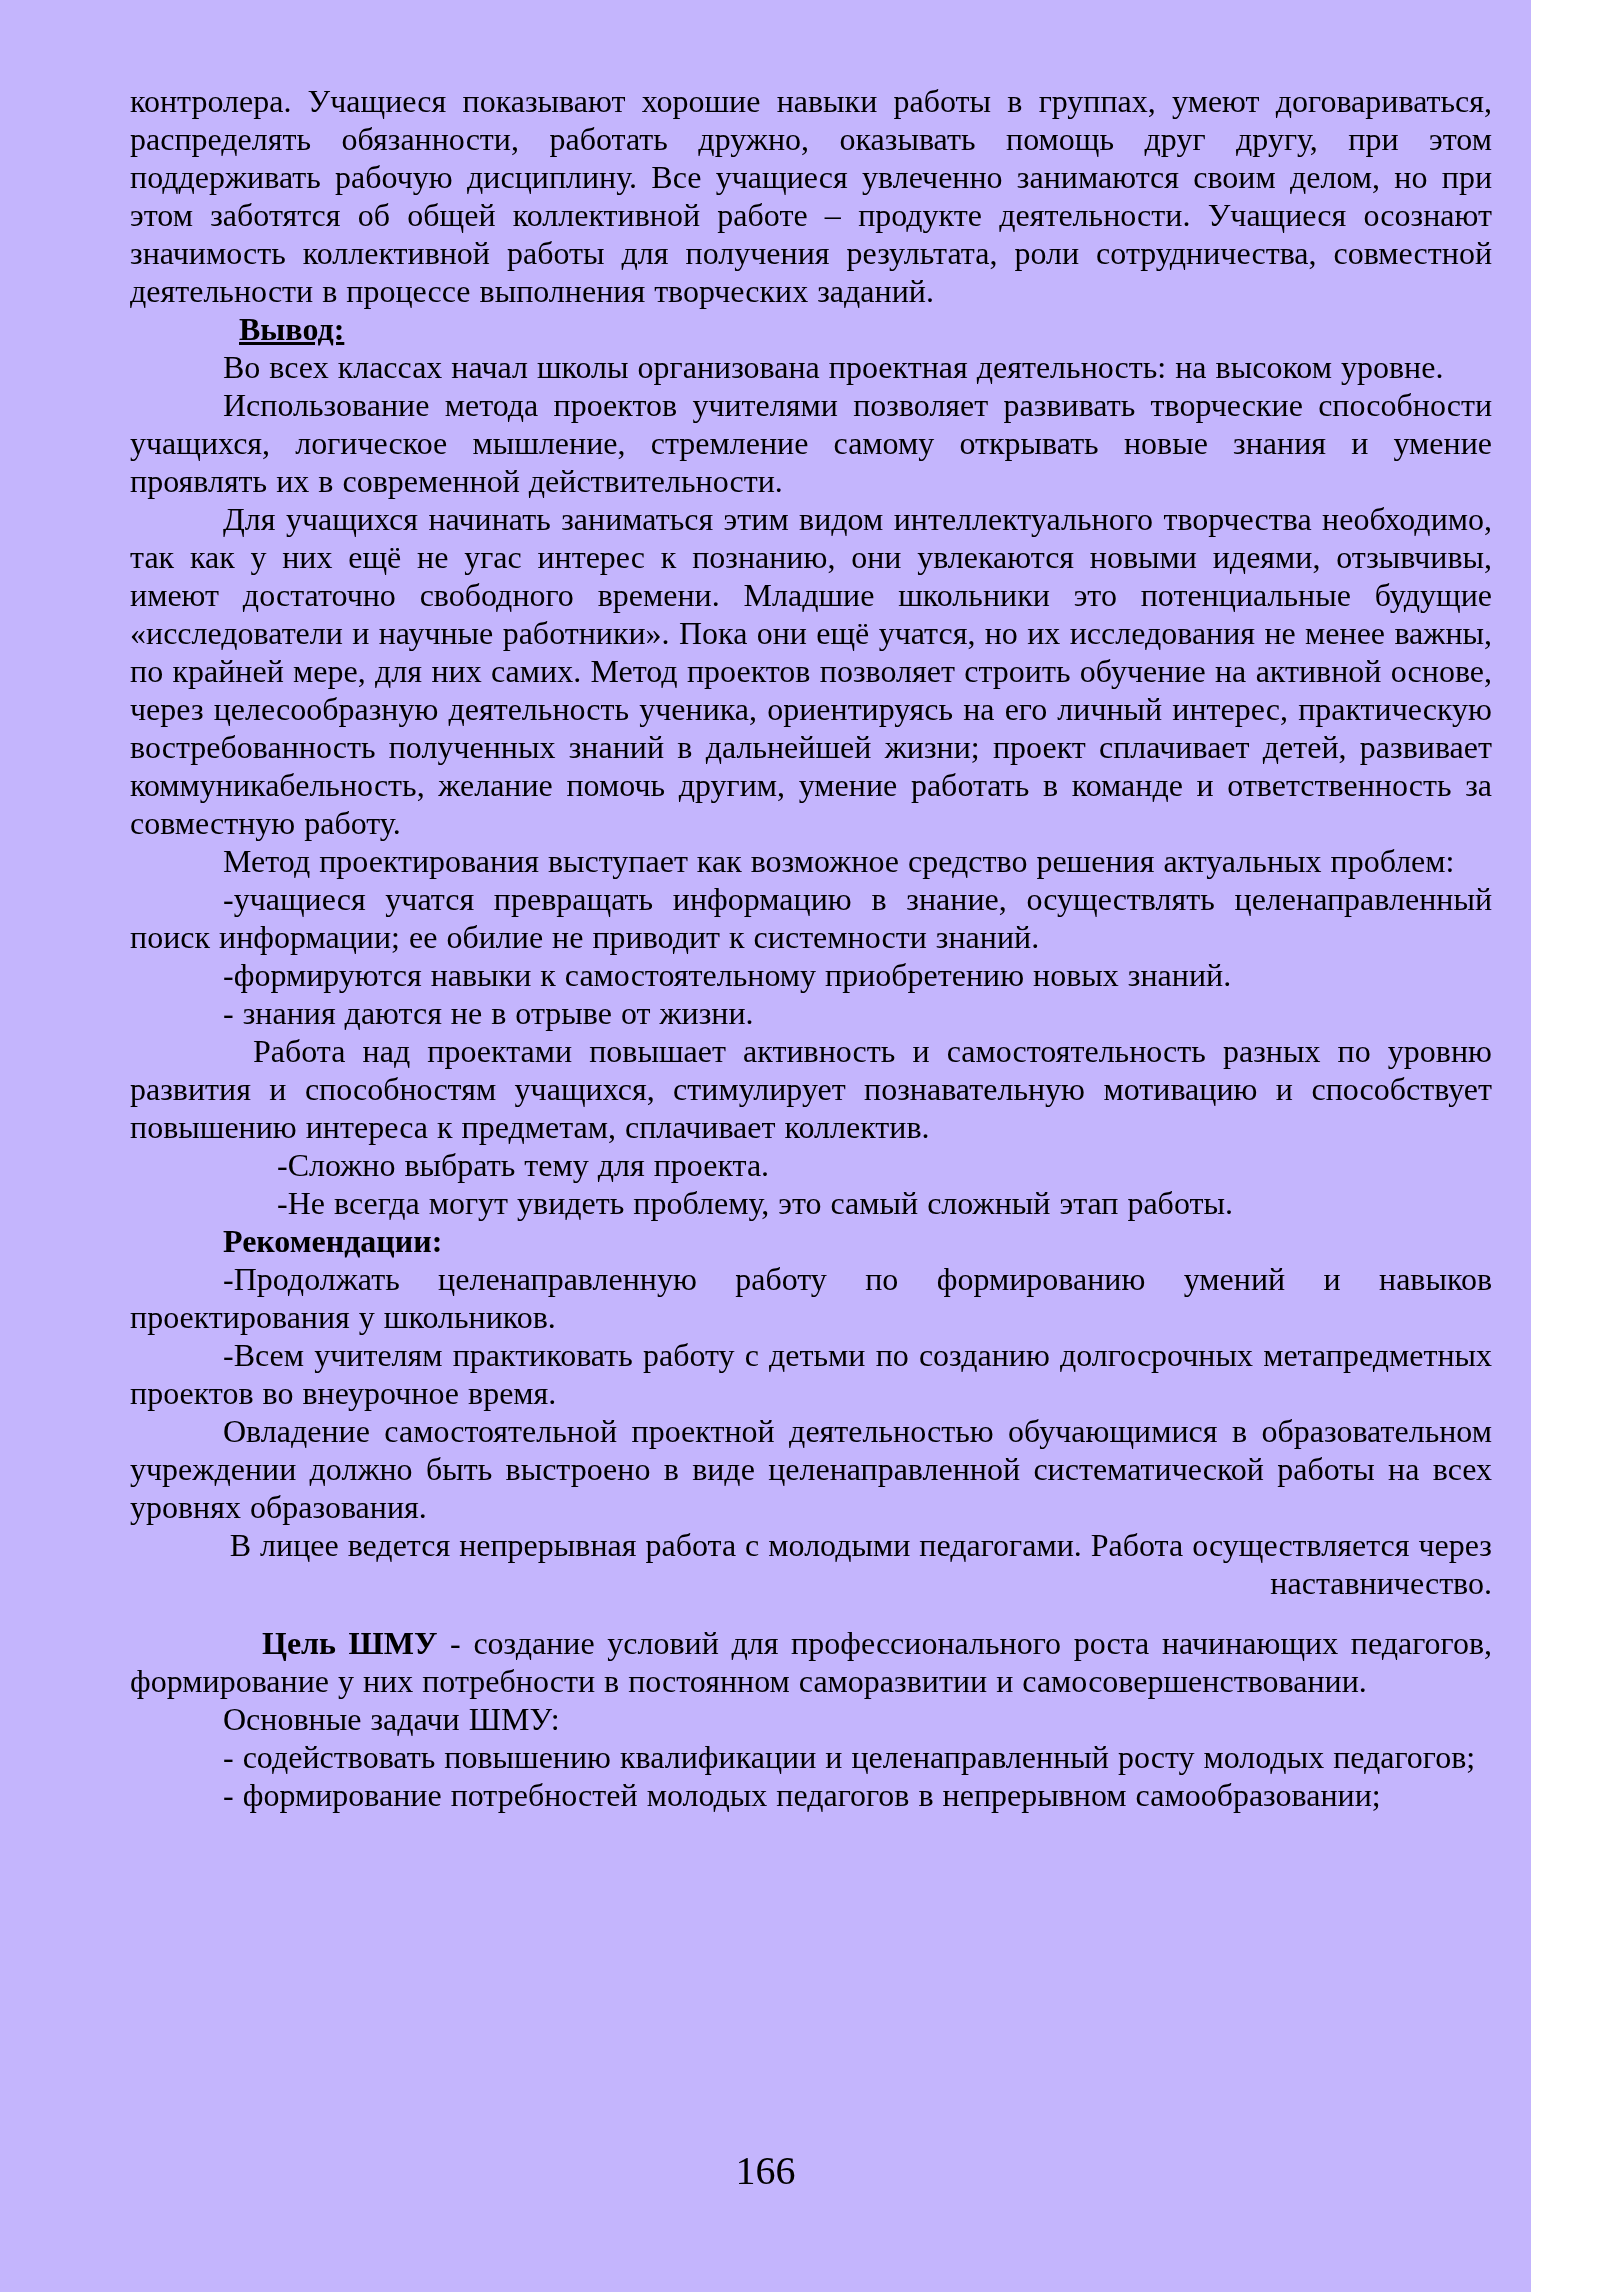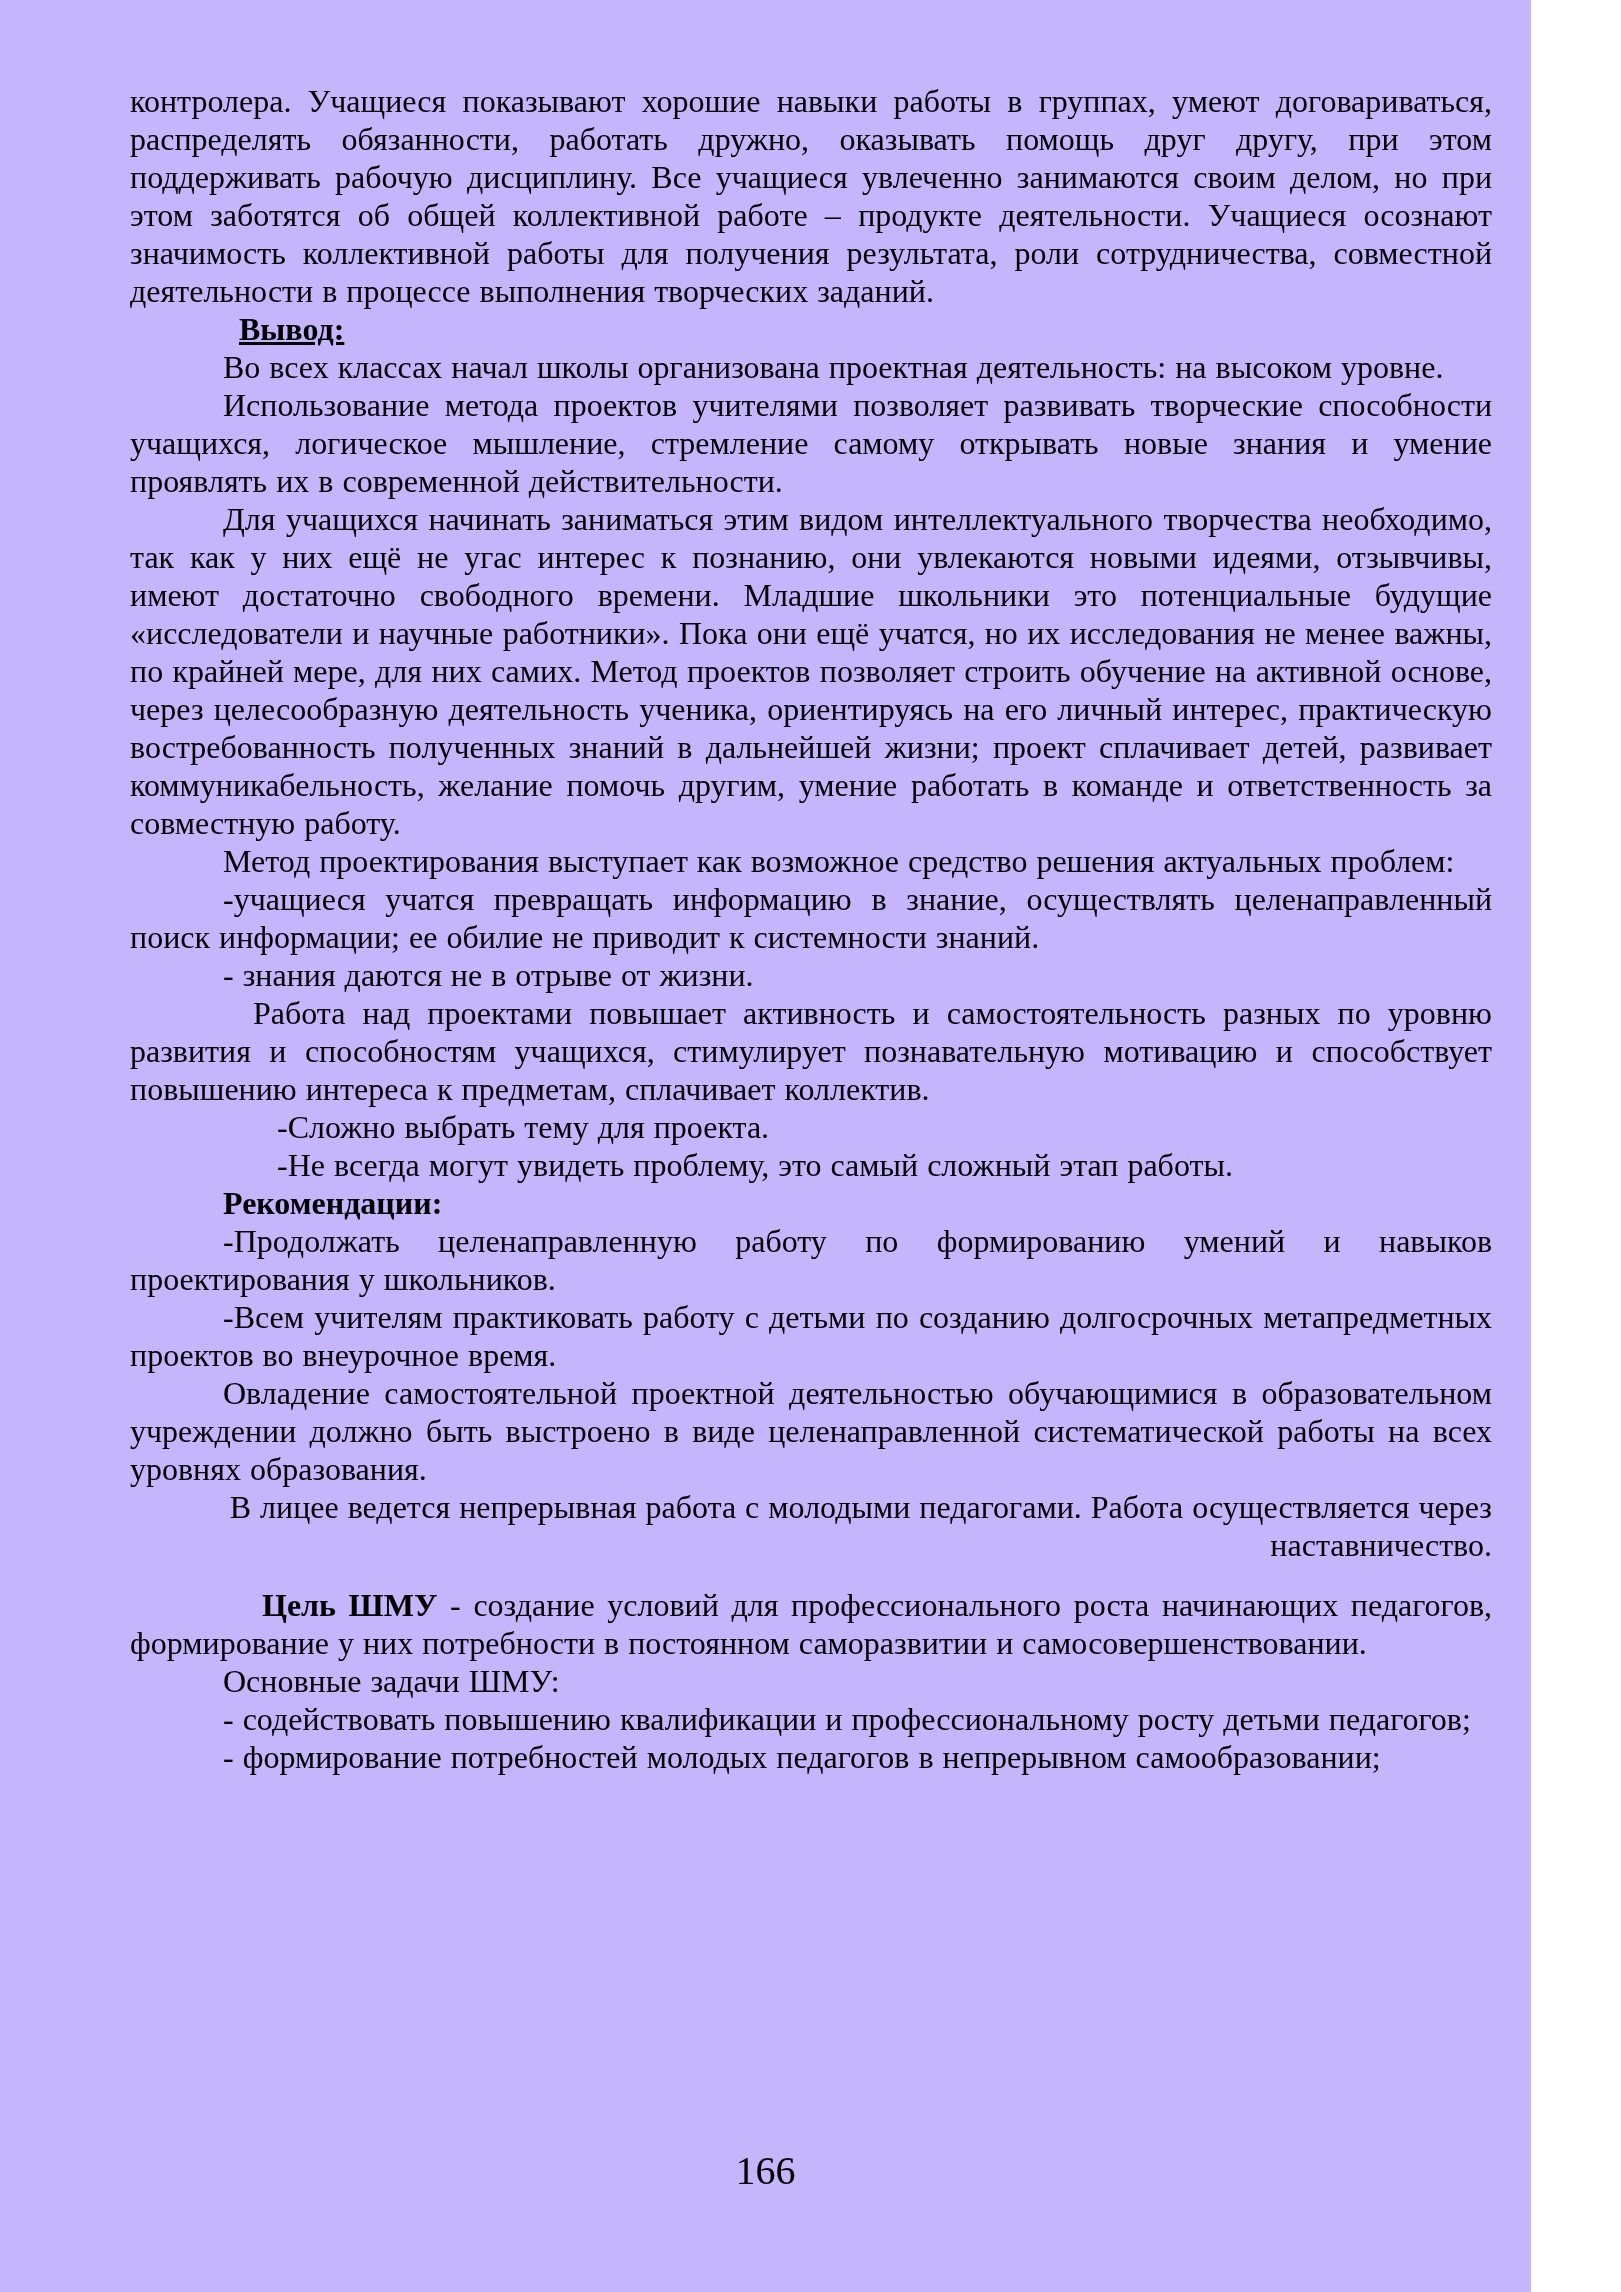--- a/index.html
+++ b/index.html
@@ -56,39 +56,40 @@
 
     <p class="no-indent">контролера. Учащиеся показывают хорошие навыки работы в группах, умеют договариваться, распределять обязанности, работать дружно, оказывать помощь друг другу, при этом поддерживать рабочую дисциплину. Все учащиеся увлеченно занимаются своим делом, но при этом заботятся об общей коллективной работе – продукте деятельности. Учащиеся осознают значимость коллективной работы для получения результата, роли сотрудничества, совместной деятельности в процессе выполнения творческих заданий.</p>
 
     <p><span class="b u">Вывод:</span></p>
 
     <p>Во всех классах начал школы организована проектная деятельность: на высоком уровне.</p>
     <p>Использование метода проектов учителями позволяет развивать творческие способности учащихся, логическое мышление, стремление самому открывать новые знания и умение проявлять их в современной действительности.</p>
     <p>Для учащихся начинать заниматься этим видом интеллектуального творчества необходимо, так как у них ещё не угас интерес к познанию, они увлекаются новыми идеями, отзывчивы, имеют достаточно свободного времени. Младшие школьники это потенциальные будущие «исследователи и научные работники». Пока они ещё учатся, но их исследования не менее важны, по крайней мере, для них самих. Метод проектов позволяет строить обучение на активной основе, через целесообразную деятельность ученика, ориентируясь на его личный интерес, практическую востребованность полученных знаний в дальнейшей жизни; проект сплачивает детей, развивает коммуникабельность, желание помочь другим, умение работать в команде и ответственность за совместную работу.</p>
     <p>Метод проектирования выступает как возможное средство решения актуальных проблем:</p>
     <p>-учащиеся учатся превращать информацию в знание, осуществлять целенаправленный поиск информации; ее обилие не приводит к системности знаний.</p>
+    <p>-формируются навыки к самостоятельному приобретению новых знаний.</p>
     <p>- знания даются не в отрыве от жизни.</p>
 
     <p class="indent-md">Работа над проектами повышает активность и самостоятельность разных по уровню развития и способностям учащихся, стимулирует познавательную мотивацию и способствует повышению интереса к предметам, сплачивает коллектив.</p>
 
 
     <p class="indent-lg">-Сложно выбрать тему для проекта.</p>
     <p class="indent-lg">-Не всегда могут увидеть проблему, это самый сложный этап работы.</p>
 
     <p><span class="b">Рекомендации:</span></p>
 
     <p>-Продолжать целенаправленную работу по формированию умений и навыков проектирования у школьников.</p>
     <p>-Всем учителям практиковать работу с детьми по созданию долгосрочных метапредметных проектов во внеурочное время.</p>
     <p>Овладение самостоятельной проектной деятельностью обучающимися в образовательном учреждении должно быть выстроено в виде целенаправленной систематической работы на всех уровнях образования.</p>
 
     <p class="left">В лицее ведется непрерывная работа с молодыми педагогами. Работа осуществляется через наставничество.</p>
 
     <p class="indent-goal gap-before"><span class="b">Цель ШМУ</span><span> - создание условий для профессионального роста начинающих педагогов, формирование у них потребности в постоянном саморазвитии и самосовершенствовании.</span></p>
 
     <p>Основные задачи ШМУ:</p>
-    <p>- содействовать повышению квалификации и профессиональному росту детьми педагогов;</p>
+    <p>- содействовать повышению квалификации и целенаправленный росту молодых педагогов;</p>
     <p>- формирование потребностей молодых педагогов в непрерывном самообразовании;</p>
 
   </div>
 
   <div class="footer">166</div>
 </div>
 
 
 </body></html>

